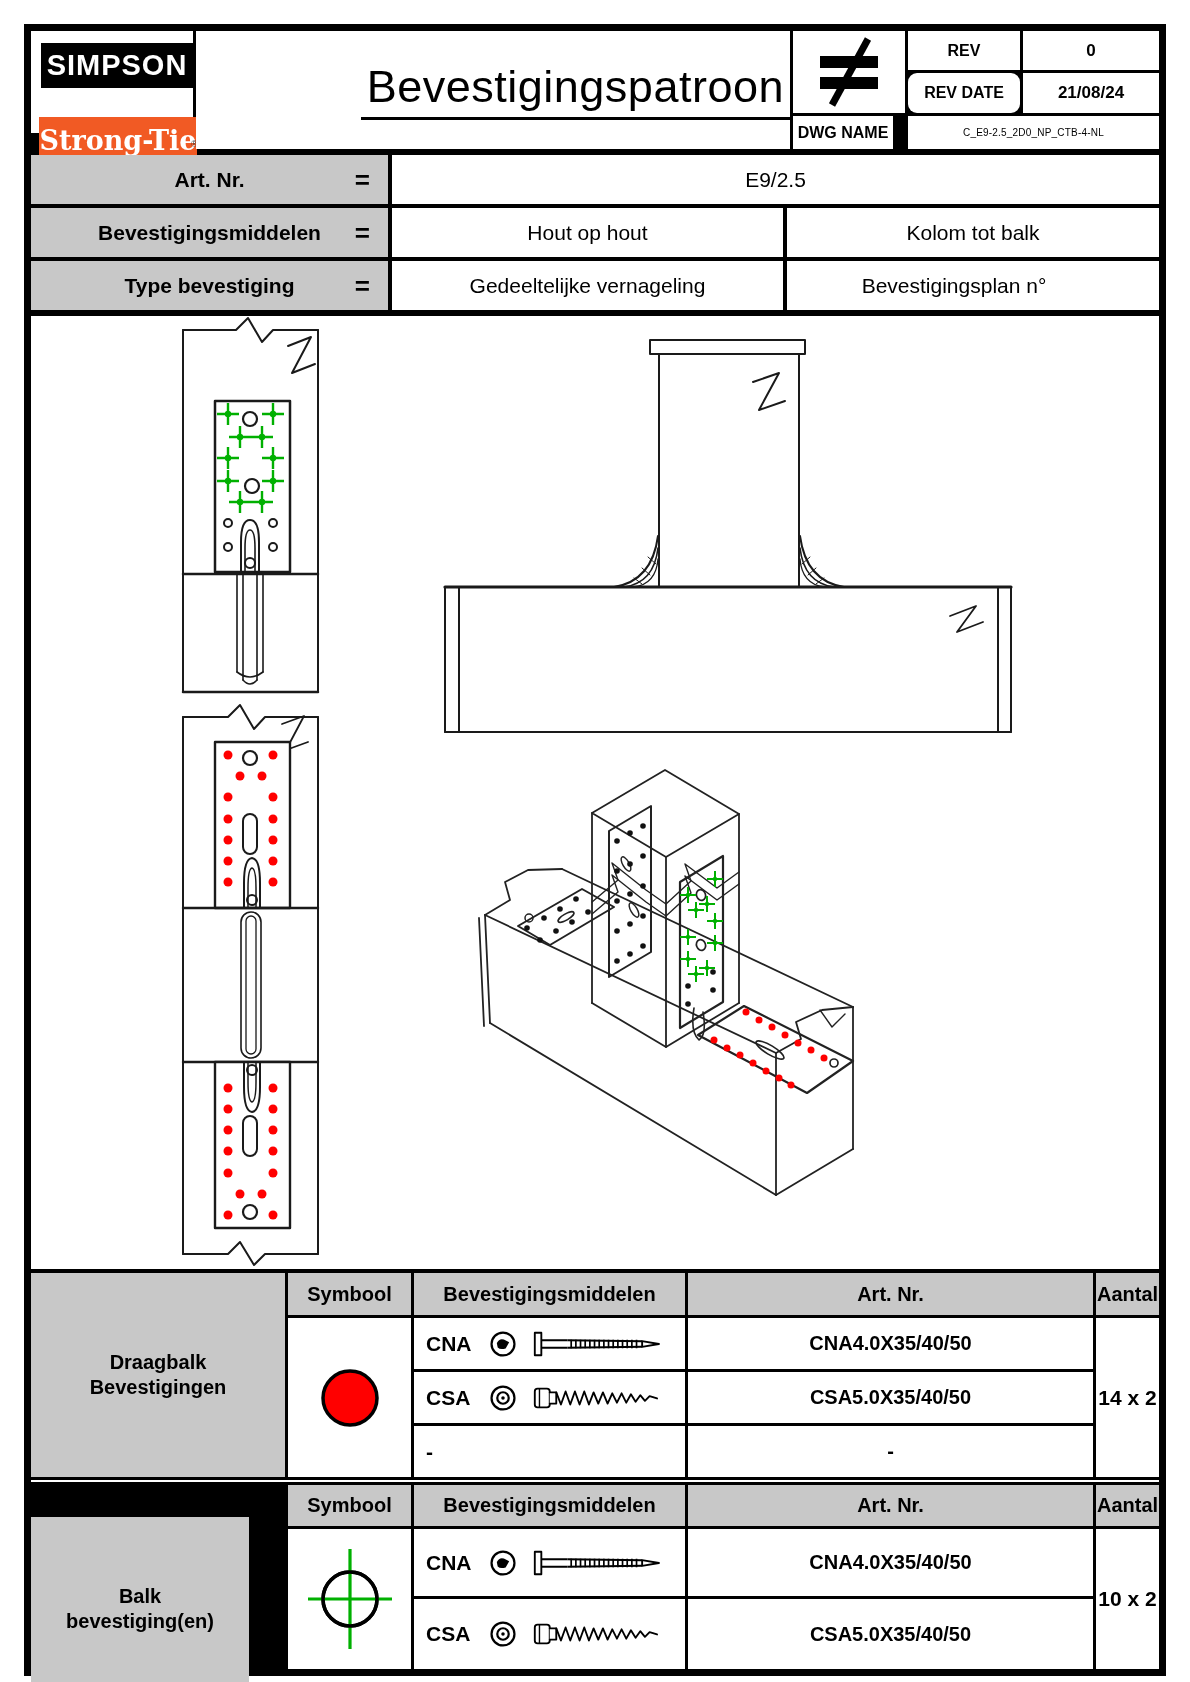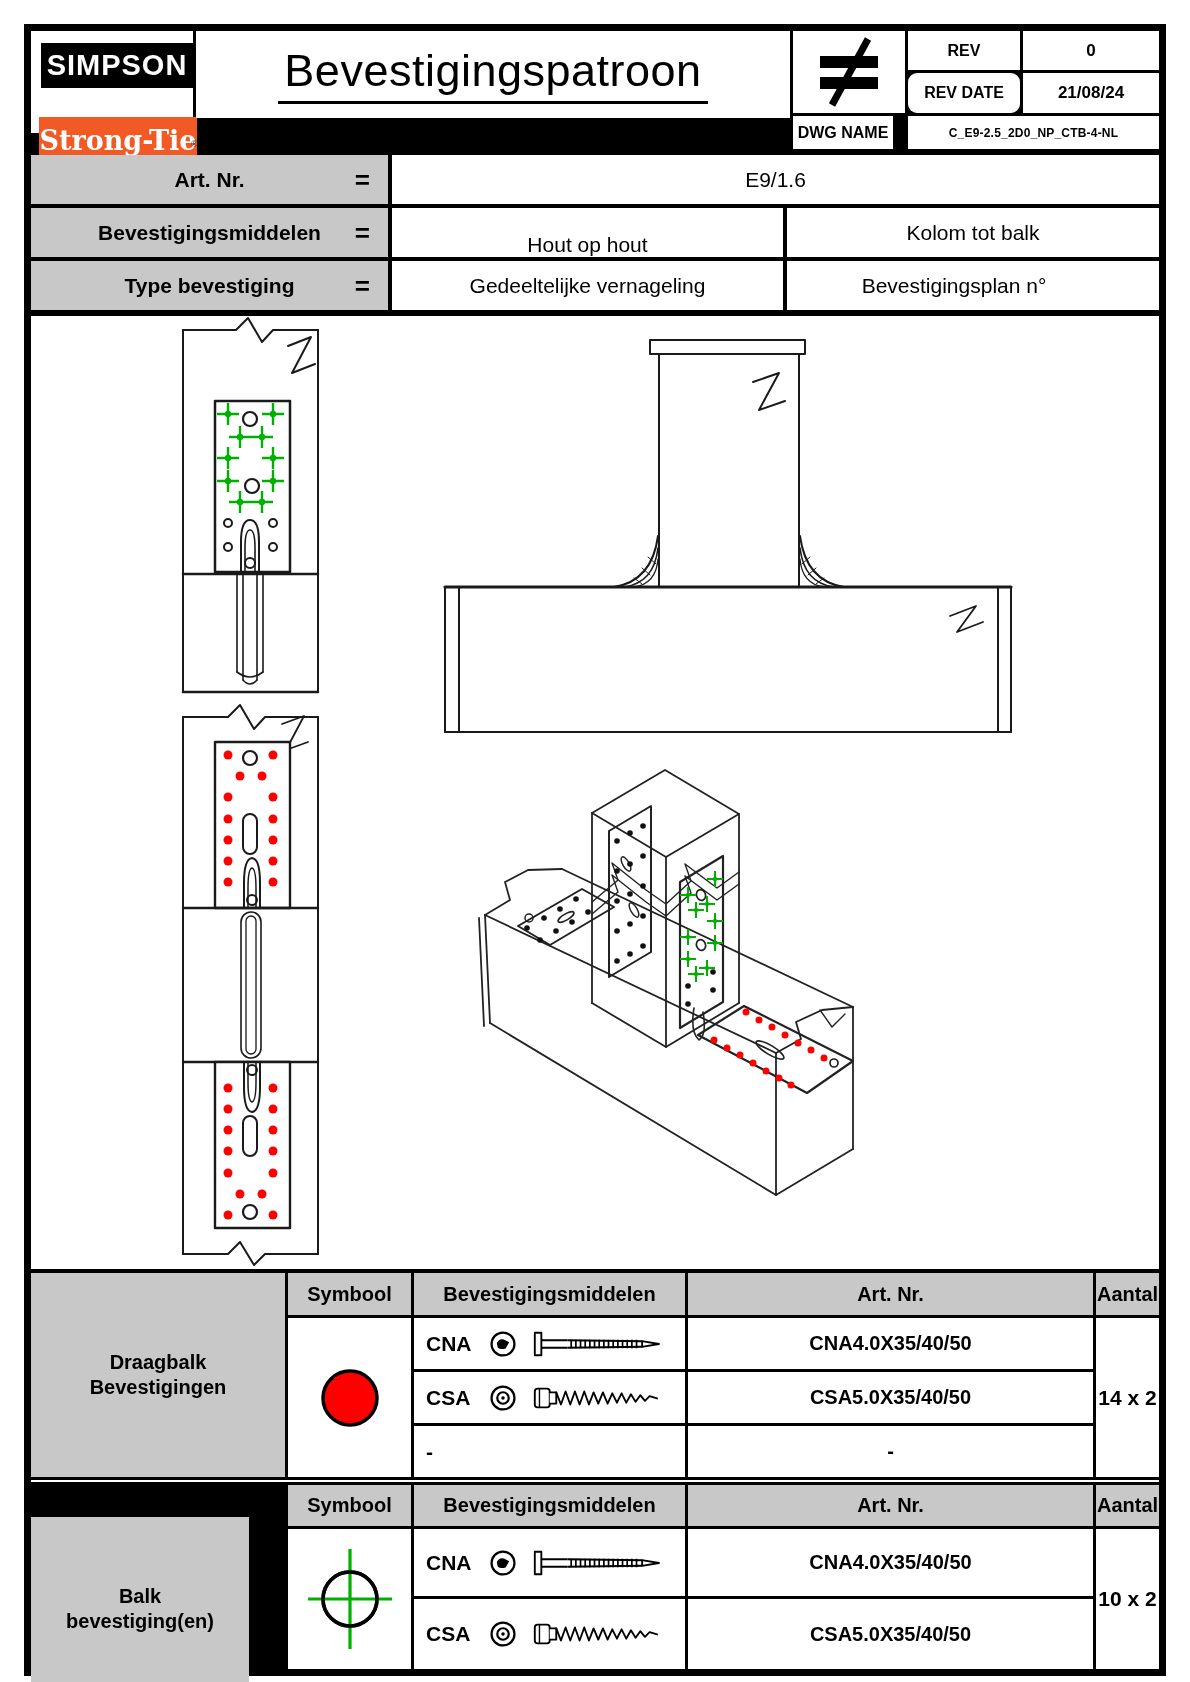--- a/index.html
+++ b/index.html
@@ -11,21 +11,21 @@
   .val{font-size:21px;}
   .eq{position:absolute;right:18px;top:50%;transform:translateY(-50%);font-weight:bold;font-size:26px;}
   .th{font-weight:bold;font-size:20px;}
   .fast-row{justify-content:flex-start;padding-left:12px;gap:14px;}
   .code{font-weight:bold;font-size:21px;min-width:48px;}
   .art{font-weight:bold;font-size:20px;}
   .qty{font-weight:bold;font-size:21px;}
   .grouplbl{font-weight:bold;font-size:20px;text-align:center;line-height:1.25;flex-direction:column;}
   .rev-lab{font-size:16px;font-weight:600;}
   .rev-val{font-size:17px;font-weight:600;}
-  .dwg-val{font-size:12px;font-weight:700;letter-spacing:0.2px;justify-content:center;}
+  .dwg-val{font-size:10px;font-weight:400;letter-spacing:0.2px;justify-content:center;}
   .logo-black{position:absolute;left:10px;top:12px;width:152px;height:45px;background:#000;display:flex;align-items:center;justify-content:center;}
   .logo-black span{color:#fff;font-weight:bold;font-size:29px;letter-spacing:1px;font-family:"Liberation Sans",sans-serif;}
   .logo-orange{position:absolute;left:8px;top:61px;width:158px;height:47px;display:flex;align-items:center;justify-content:center;margin-top:25px;}
   .logo-orange span{color:#fff;font-weight:bold;font-size:27px;font-family:"DejaVu Serif",serif;}
   .logo-reg{position:absolute;left:160px;top:108px;font-size:9px;color:#444;}
   .title-text{font-size:45px;letter-spacing:0.5px;border-bottom:3px solid #000;padding:0 6px 4px 6px;}
   .white-sep{position:absolute;background:#fff;}
   svg{display:block;}
 </style>
 </head>
@@ -36,21 +36,21 @@
   <div class="cell" style="left:7px;top:7px;width:162px;height:102px;">
     <div class="logo-black">
       <span>SIMPSON</span>
     </div>
     <div class="logo-orange" style="background:#f15a24;">
       <span>Strong-Tie</span>
     </div>
     <span class="logo-reg">®</span>
   </div>
 
-  <div class="cell" style="left:172px;top:7px;width:594px;height:87px;">
+  <div class="cell" style="left:172px;top:7px;width:594px;height:118px;justify-content:flex-end;">
     <span class="title-text">Bevestigingspatroon</span>
   </div>
 
   <div class="cell" style="left:769px;top:7px;width:112px;height:82px;">
     <svg width="86" height="72" viewBox="0 0 86 72">
       <rect x="14" y="20" width="58" height="12" fill="#000"></rect>
       <rect x="14" y="41" width="58" height="12" fill="#000"></rect>
       <line x1="62" y1="3" x2="26" y2="69" stroke="#000" stroke-width="7"></line>
     </svg>
   </div>
@@ -72,28 +72,28 @@
   </div>
   <div class="cell dwg-val" style="left:884px;top:92px;width:251px;height:33px;">
     <span>C_E9-2.5_2D0_NP_CTB-4-NL</span>
   </div>
 
   <div class="cell gray" style="left:7px;top:131px;width:357px;height:49px;">
     <span class="lbl">Art. Nr.</span>
     <span class="eq">=</span>
   </div>
   <div class="cell" style="left:368px;top:131px;width:767px;height:49px;">
-    <span class="val">E9/1.6</span>
+    <span class="val">E9/2.5</span>
   </div>
 
   <div class="cell gray" style="left:7px;top:184px;width:357px;height:49px;">
     <span class="lbl">Bevestigingsmiddelen</span>
     <span class="eq">=</span>
   </div>
-  <div class="cell" style="left:368px;top:184px;width:391px;height:49px;align-items:flex-end;">
+  <div class="cell" style="left:368px;top:184px;width:391px;height:49px;">
     <span class="val">Hout op hout</span>
   </div>
   <div class="cell" style="left:763px;top:184px;width:372px;height:49px;">
     <span class="val">Kolom tot balk</span>
   </div>
 
   <div class="cell gray" style="left:7px;top:237px;width:357px;height:49px;">
     <span class="lbl">Type bevestiging</span>
     <span class="eq">=</span>
   </div>

